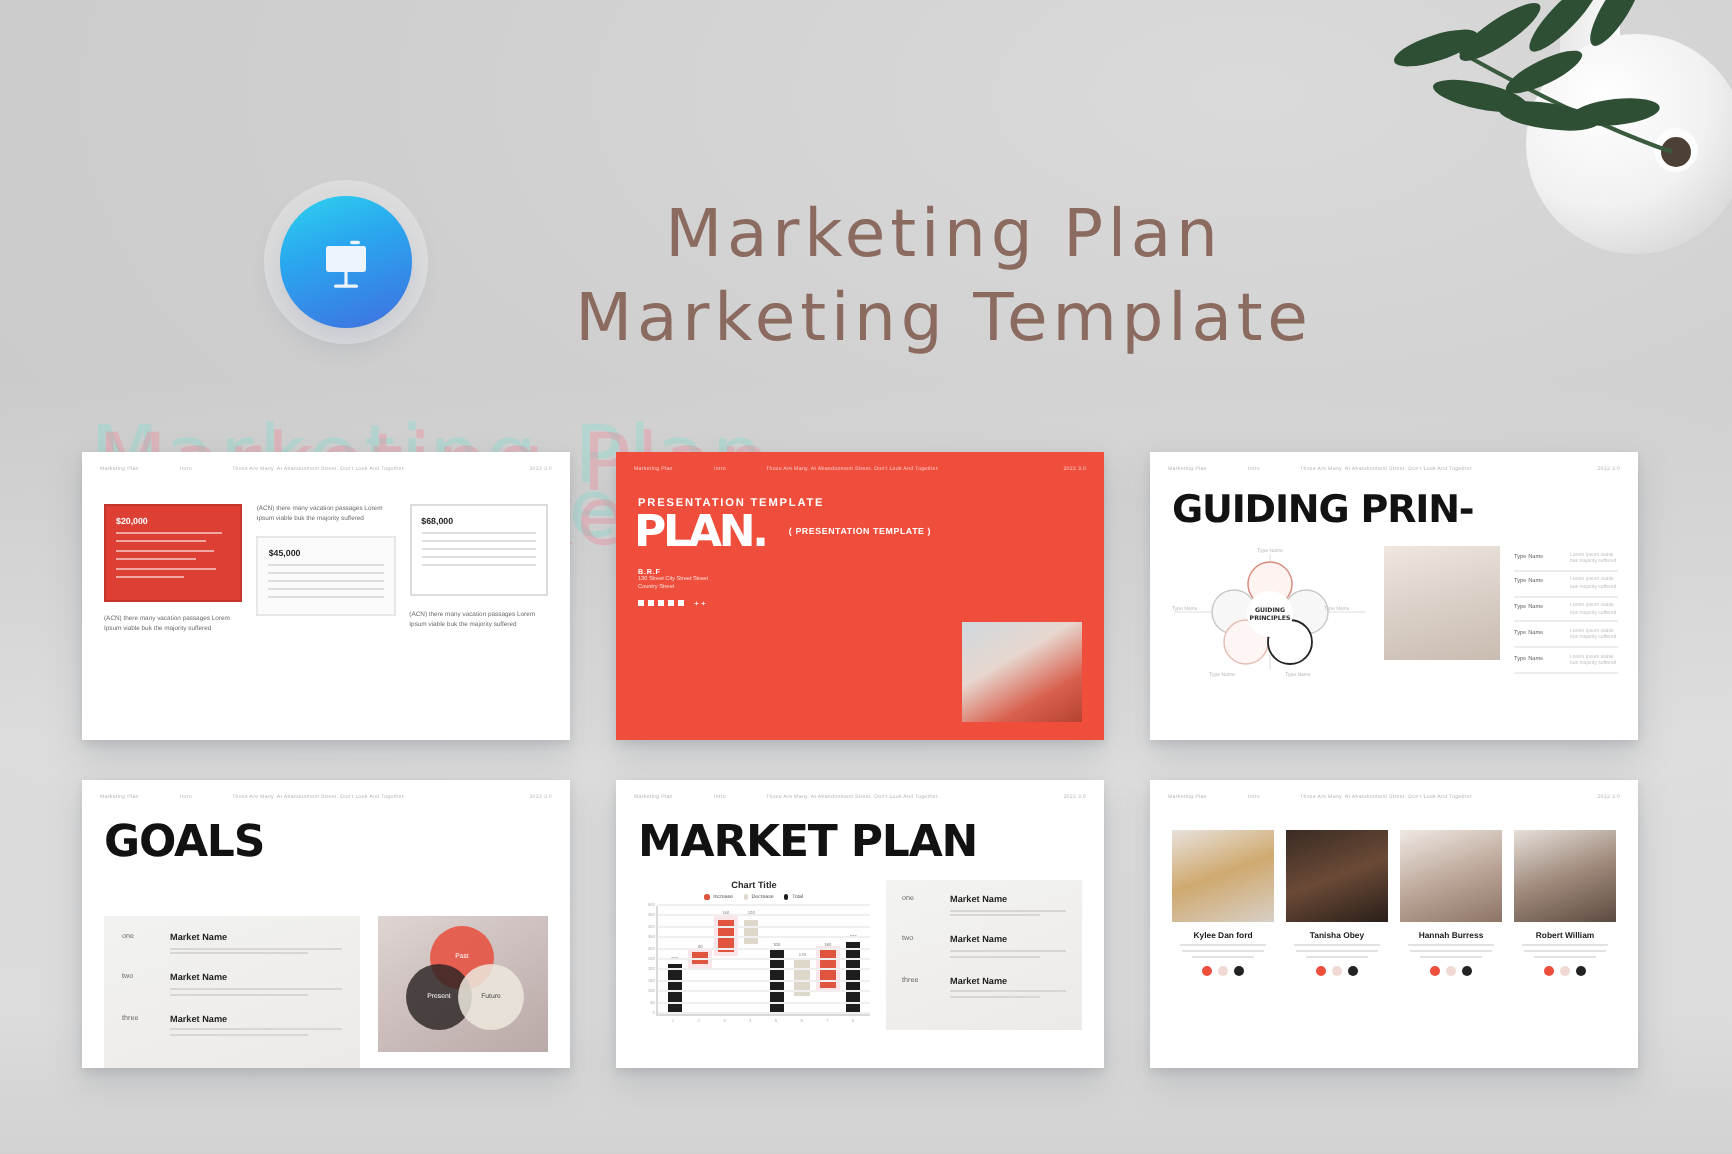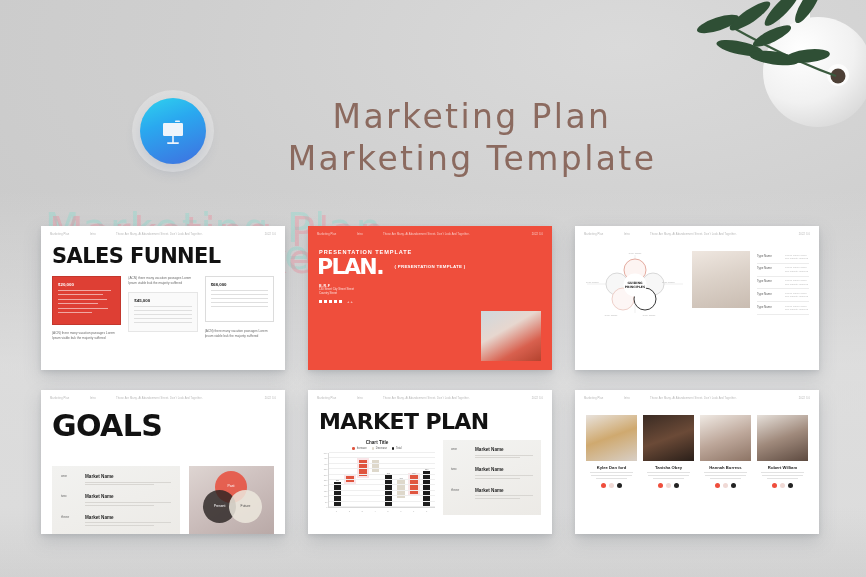--- a/index.html
+++ b/index.html
@@ -168,21 +168,21 @@
   .gp-photo {
     width: 58px; height: 57px;
     background: linear-gradient(165deg,#efe7e0 0%, #dcd2c9 45%, #c9bcb1 100%);
   }
   .gp-rows { flex: 1; }
   .gp-row { display:flex; gap:4px; padding:2.5px 0; border-bottom:.6px solid #ececec; }
   .gp-row .k { width:24px; font-size:2.9px; color:#5d5d5d; }
   .gp-row .v { flex:1; font-size:2.5px; line-height:3.4px; color:#bdbdbd; }
 
   
-  .s4 .sl-title { font-size: 30px; margin: 4px 0 16px 11px; }
+  .s4 .sl-title { font-size: 22px; margin: 4px 0 16px 11px; }
   .goals-body { display:flex; gap:9px; padding:9px 11px 0 11px; }
   .goals-list {
     flex:1; background:linear-gradient(160deg,#f2f2f0 0%, #eceae6 100%);
     padding:8px 9px;
   }
   .goal-item { margin-bottom: 7px; display:flex; gap:8px; }
   .goal-item .num { width:16px; font-size:3.6px; color:#6a6a6a; }
   .goal-item .mn  { font-size:4.6px; font-weight:600; color:#1f1f1f; margin-bottom:2.5px; }
   .goal-item .ln  { height:.7px; background:#d8d6d2; margin-bottom:2.2px; }
   .goals-img {
@@ -293,21 +293,20 @@
 
 <div id="slides">
 
   <div class="slide s1">
     <div class="sl-head">
       <span class="hd-a">Marketing Plan</span>
       <span class="hd-b">Intro</span>
       <span class="hd-c">Those Are Many. At Abandonment Street. Don't Look And Together.</span>
       <span class="hd-d">2022 3.0</span>
     </div>
-    <div class="sl-title">SALES FUNNEL</div>
     <div class="funnel-row">
       <div class="f-col">
         <div class="red-card">
           <div class="amt">$20,000</div>
           <div class="ln"></div>
             <div class="ln"></div>
             <div class="ln"></div>
           <div class="ln"></div>
             <div class="ln"></div>
             <div class="ln"></div>
@@ -367,20 +366,21 @@
     <div class="photo"></div>
   </div>
 
   <div class="slide s3">
     <div class="sl-head">
       <span class="hd-a">Marketing Plan</span>
       <span class="hd-b">Intro</span>
       <span class="hd-c">Those Are Many. At Abandonment Street. Don't Look And Together.</span>
       <span class="hd-d">2022 3.0</span>
     </div>
+    <div class="sl-title">GUIDING PRIN-</div>
     <div class="gp-body">
       <div class="petal-wrap">
         <svg width="100" height="66" viewBox="0 0 100 66">
           <line x1="2" y1="33" x2="26" y2="33" stroke="#ddd" stroke-width=".5"></line>
           <line x1="74" y1="33" x2="98" y2="33" stroke="#ddd" stroke-width=".5"></line>
           <line x1="50" y1="4" x2="50" y2="12" stroke="#ddd" stroke-width=".5"></line>
           <line x1="50" y1="54" x2="50" y2="62" stroke="#ddd" stroke-width=".5"></line>
           <circle cx="50" cy="19" r="11" fill="#fdf4f2" stroke="#d98a7a" stroke-width=".7"></circle>
           <circle cx="32" cy="33" r="11" fill="#f7f7f7" stroke="#c9c9c9" stroke-width=".7"></circle>
           <circle cx="68" cy="33" r="11" fill="#f7f7f7" stroke="#c9c9c9" stroke-width=".7"></circle>

